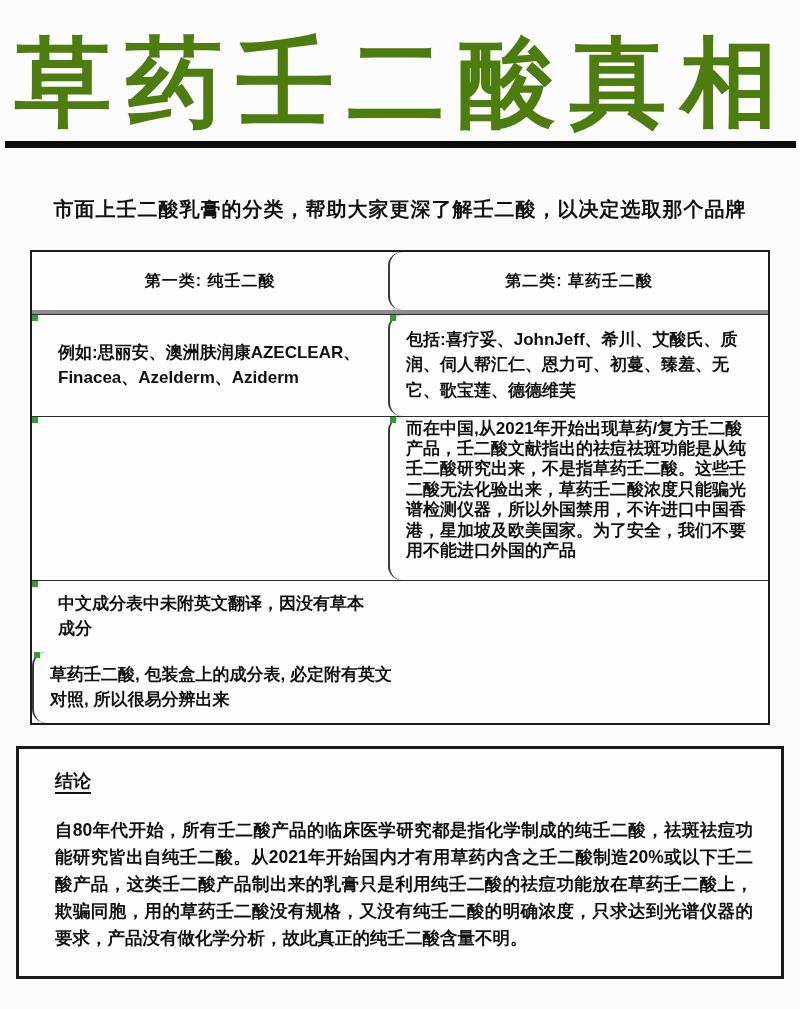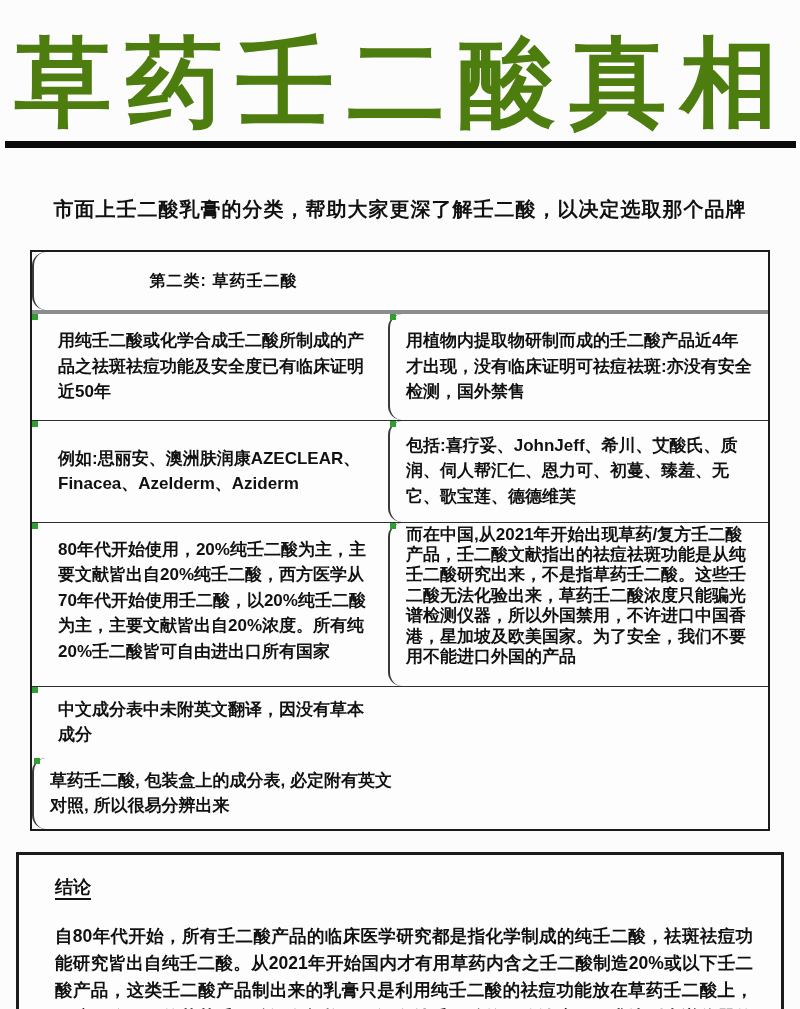--- a/index.html
+++ b/index.html
@@ -114,49 +114,39 @@
 
   <div class="title-wrap">
     <div class="main-title">草药壬二酸真相</div>
   </div>
 
   <div class="subtitle">市面上壬二酸乳膏的分类，帮助大家更深了解壬二酸，以决定选取那个品牌</div>
 
   <div class="cmp-table">
 
     <div class="t-row header-row">
+      <div class="t-cell left">第一类: 纯壬二酸</div>
       <div class="t-cell right">第二类: 草药壬二酸</div>
     </div>
 
-    <div class="t-row body-row r1">
-      <div class="t-cell left">
-        <span class="corner-marker"></span>
-        <span>用纯壬二酸或化学合成壬二酸所制成的产品之祛斑祛痘功能及安全度已有临床证明近50年</span>
-      </div>
-      <div class="t-cell right">
-        <span class="corner-marker"></span>
-        <span>用植物内提取物研制而成的壬二酸产品近4年才出现，没有临床证明可祛痘祛斑:亦没有安全检测，国外禁售</span>
-      </div>
-    </div>
 
     <div class="t-row body-row r2">
       <div class="t-cell left">
         <span class="corner-marker"></span>
         <span>例如:思丽安、澳洲肤润康AZECLEAR、Finacea、Azelderm、Aziderm</span>
       </div>
       <div class="t-cell right">
         <span class="corner-marker"></span>
         <span>包括:喜疗妥、JohnJeff、希川、艾酸氏、质润、伺人帮汇仁、恩力可、初蔓、臻羞、无它、歌宝莲、德德维芙</span>
       </div>
     </div>
 
     <div class="t-row body-row r3">
       <div class="t-cell left">
         <span class="corner-marker"></span>
-        <span>80年代开始使用，20%纯壬二酸为主，主要文献皆出自20%纯壬二酸，西方医学从70年代开始使用壬二酸，以20%纯壬二酸为主，主要文献皆出自20%浓度。所有纯20%壬二酸皆可自由进出口所有国家</span>
       </div>
       <div class="t-cell right">
         <span class="corner-marker"></span>
         <span>而在中国,从2021年开始出现草药/复方壬二酸产品，壬二酸文献指出的祛痘祛斑功能是从纯壬二酸研究出来，不是指草药壬二酸。这些壬二酸无法化验出来，草药壬二酸浓度只能骗光谱检测仪器，所以外国禁用，不许进口中国香港，星加坡及欧美国家。为了安全，我们不要用不能进口外国的产品</span>
       </div>
     </div>
 
     <div class="t-row body-row r4">
       <div class="t-cell left">
         <span class="corner-marker"></span>

